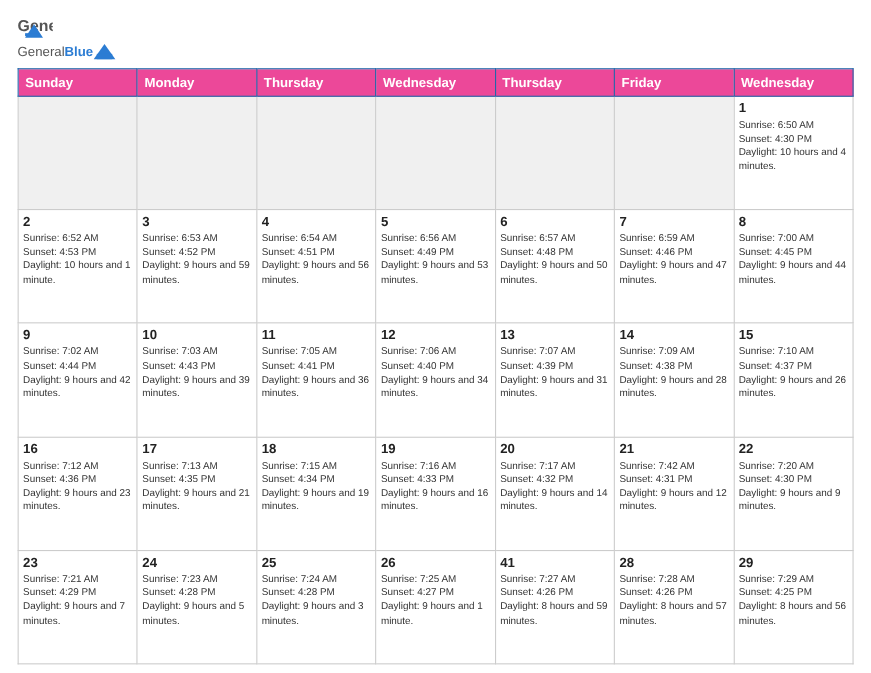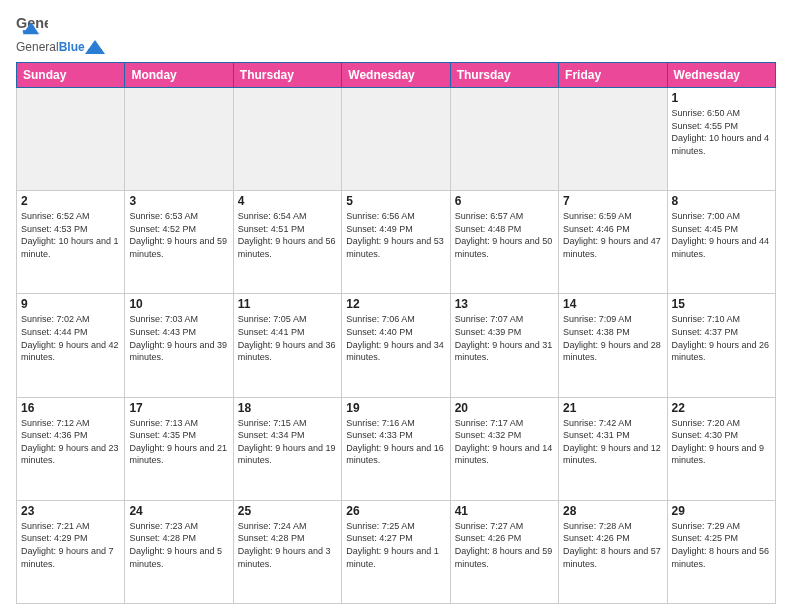--- a/index.html
+++ b/index.html
@@ -130,21 +130,21 @@
     <tr>
           <td class="empty"></td>
           <td class="empty"></td>
           <td class="empty"></td>
           <td class="empty"></td>
           <td class="empty"></td>
           <td class="empty"></td>
           <td>
             <span class="day-number">1</span>
             <div class="day-info">Sunrise: 6:50 AM
-Sunset: 4:55 PM
+Sunset: 4:30 PM
 Daylight: 10 hours and 4 minutes.</div>
           </td>
         </tr>
         <tr>
           <td>
             <span class="day-number">2</span>
             <div class="day-info">Sunrise: 6:52 AM
 Sunset: 4:53 PM
 Daylight: 10 hours and 1 minute.</div>
           </td>

